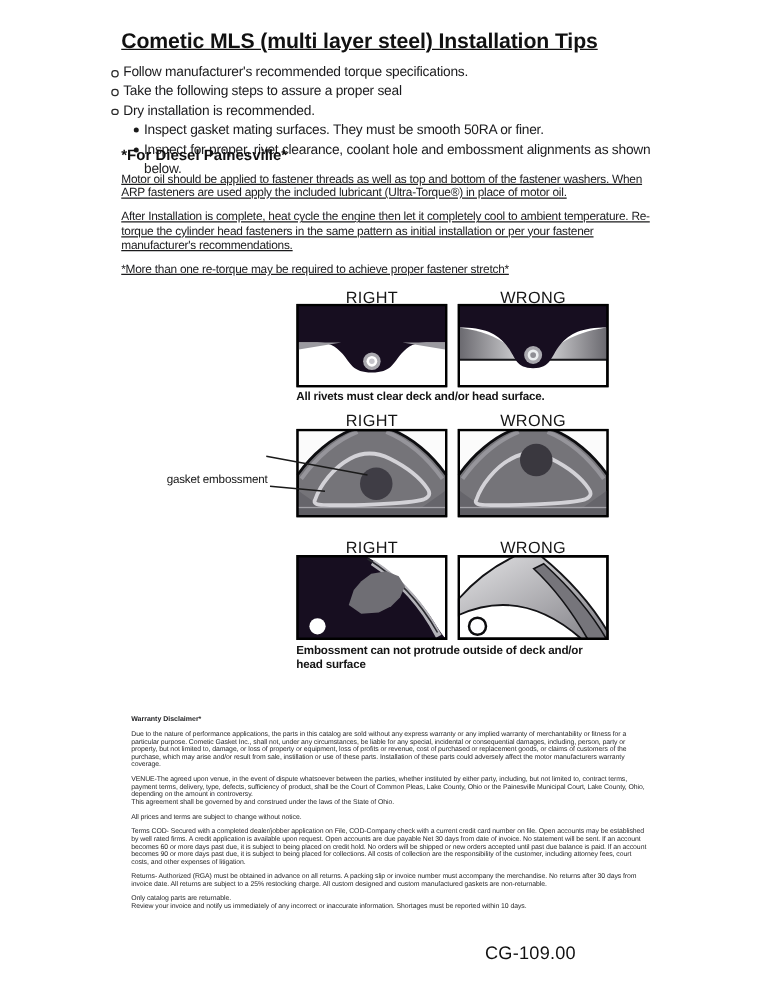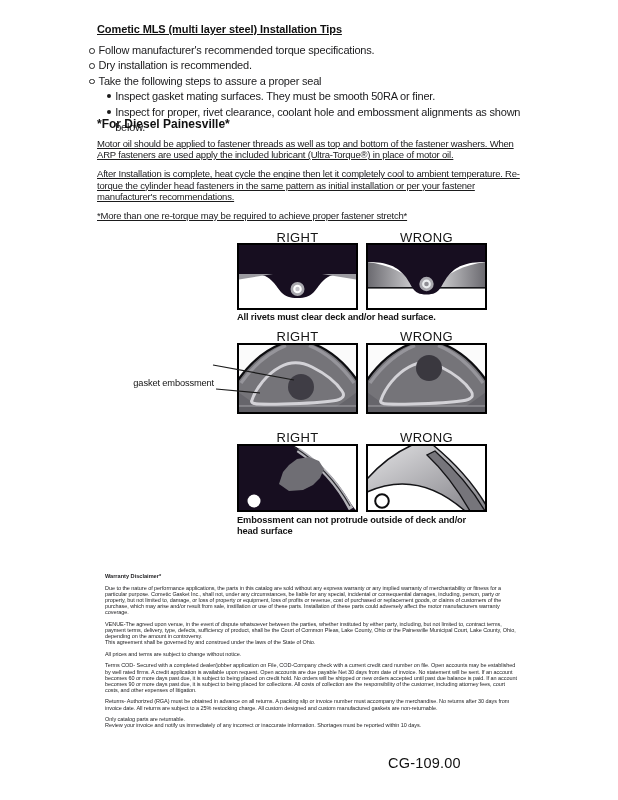--- a/index.html
+++ b/index.html
@@ -1,21 +1,21 @@
 <!DOCTYPE html>
 <html style="--panel-black: #170e20; --panel-gray: #757479; --embossment-outline: #d3d2d7; --coolant-hole: #3f3d45; --highlight-gray: #b4b3b9; --ink: #141414;"><head>
 <meta charset="utf-8">
 <style>
   html,body{margin:0;padding:0;background:#ffffff;}
   .page{position:relative;width:618px;height:800px;background:#fff;
         font-family:"Liberation Sans",sans-serif;color:#1b1b1d;overflow:hidden;}
 
   
   .tips-block{position:absolute;left:97px;top:23px;width:432px;}
-  .doc-title{font-size:11px;font-weight:bold;text-decoration:underline;
+  .doc-title{font-size:17px;font-weight:bold;text-decoration:underline;
              letter-spacing:-0.1px;margin:0 0 8px 0;color:#111;}
   .bullets{margin-left:-8px;}
   .bullet{display:flex;align-items:flex-start;font-size:11px;line-height:15.4px;letter-spacing:-0.2px;}
   .bullet.sub{margin-left:18px;}
   .mk-open{flex:none;width:3.6px;height:3.6px;border:0.9px solid #2a2a2a;border-radius:50%;
            margin:5px 4px 0 0;}
   .mk-full{flex:none;width:4.2px;height:4.2px;background:#1a1a1a;border-radius:50%;
            margin:5px 4px 0 0;}
 
   .diesel-block{position:absolute;left:97px;top:117px;width:432px;}
@@ -67,25 +67,25 @@
 
   <div class="tips-block">
     <h1 class="doc-title">Cometic MLS (multi layer steel) Installation Tips</h1>
     <div class="bullets">
       <div class="bullet">
         <span class="mk-open"></span>
         <span>Follow manufacturer's recommended torque specifications.</span>
       </div>
       <div class="bullet">
         <span class="mk-open"></span>
-        <span>Dry installation is recommended.</span>
+        <span>Take the following steps to assure a proper seal</span>
       </div>
       <div class="bullet">
         <span class="mk-open"></span>
-        <span>Take the following steps to assure a proper seal</span>
+        <span>Dry installation is recommended.</span>
       </div>
       <div class="bullet sub">
         <span class="mk-full"></span>
         <span>Inspect gasket mating surfaces.  They must be smooth 50RA or finer.</span>
       </div>
       <div class="bullet sub">
         <span class="mk-full"></span>
         <span>Inspect for proper, rivet clearance, coolant hole and embossment alignments as shown below.</span>
       </div>
     </div>

